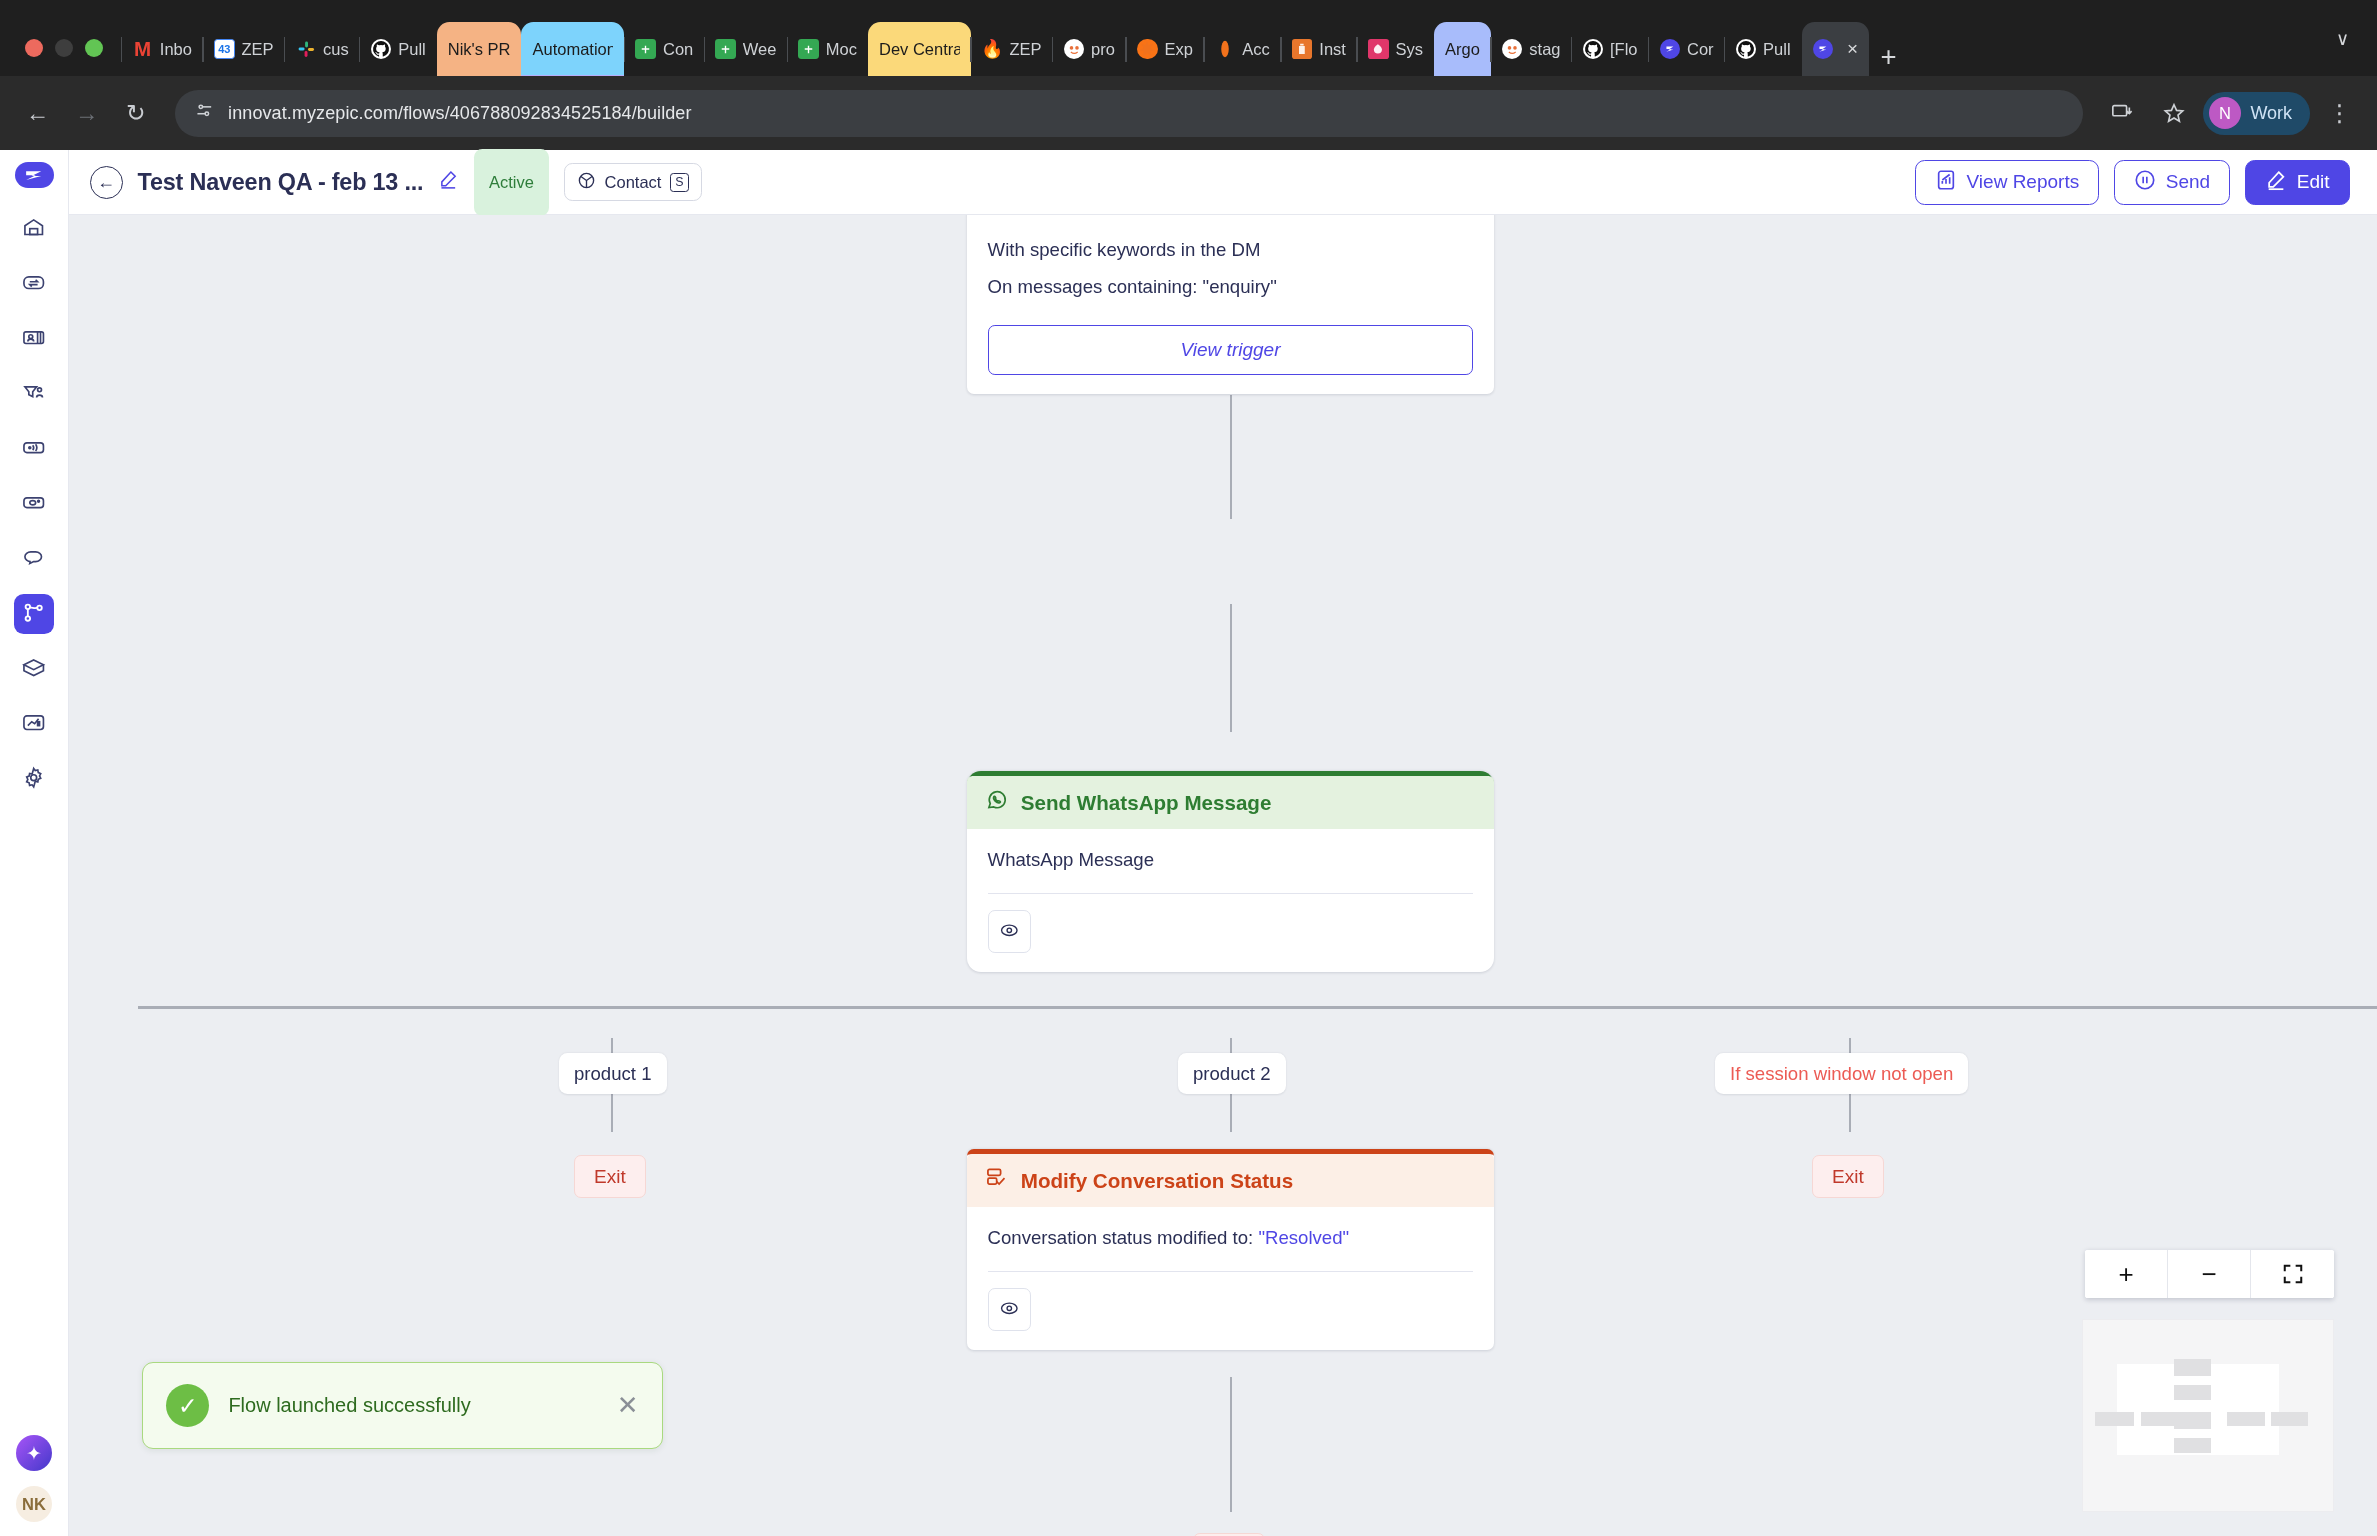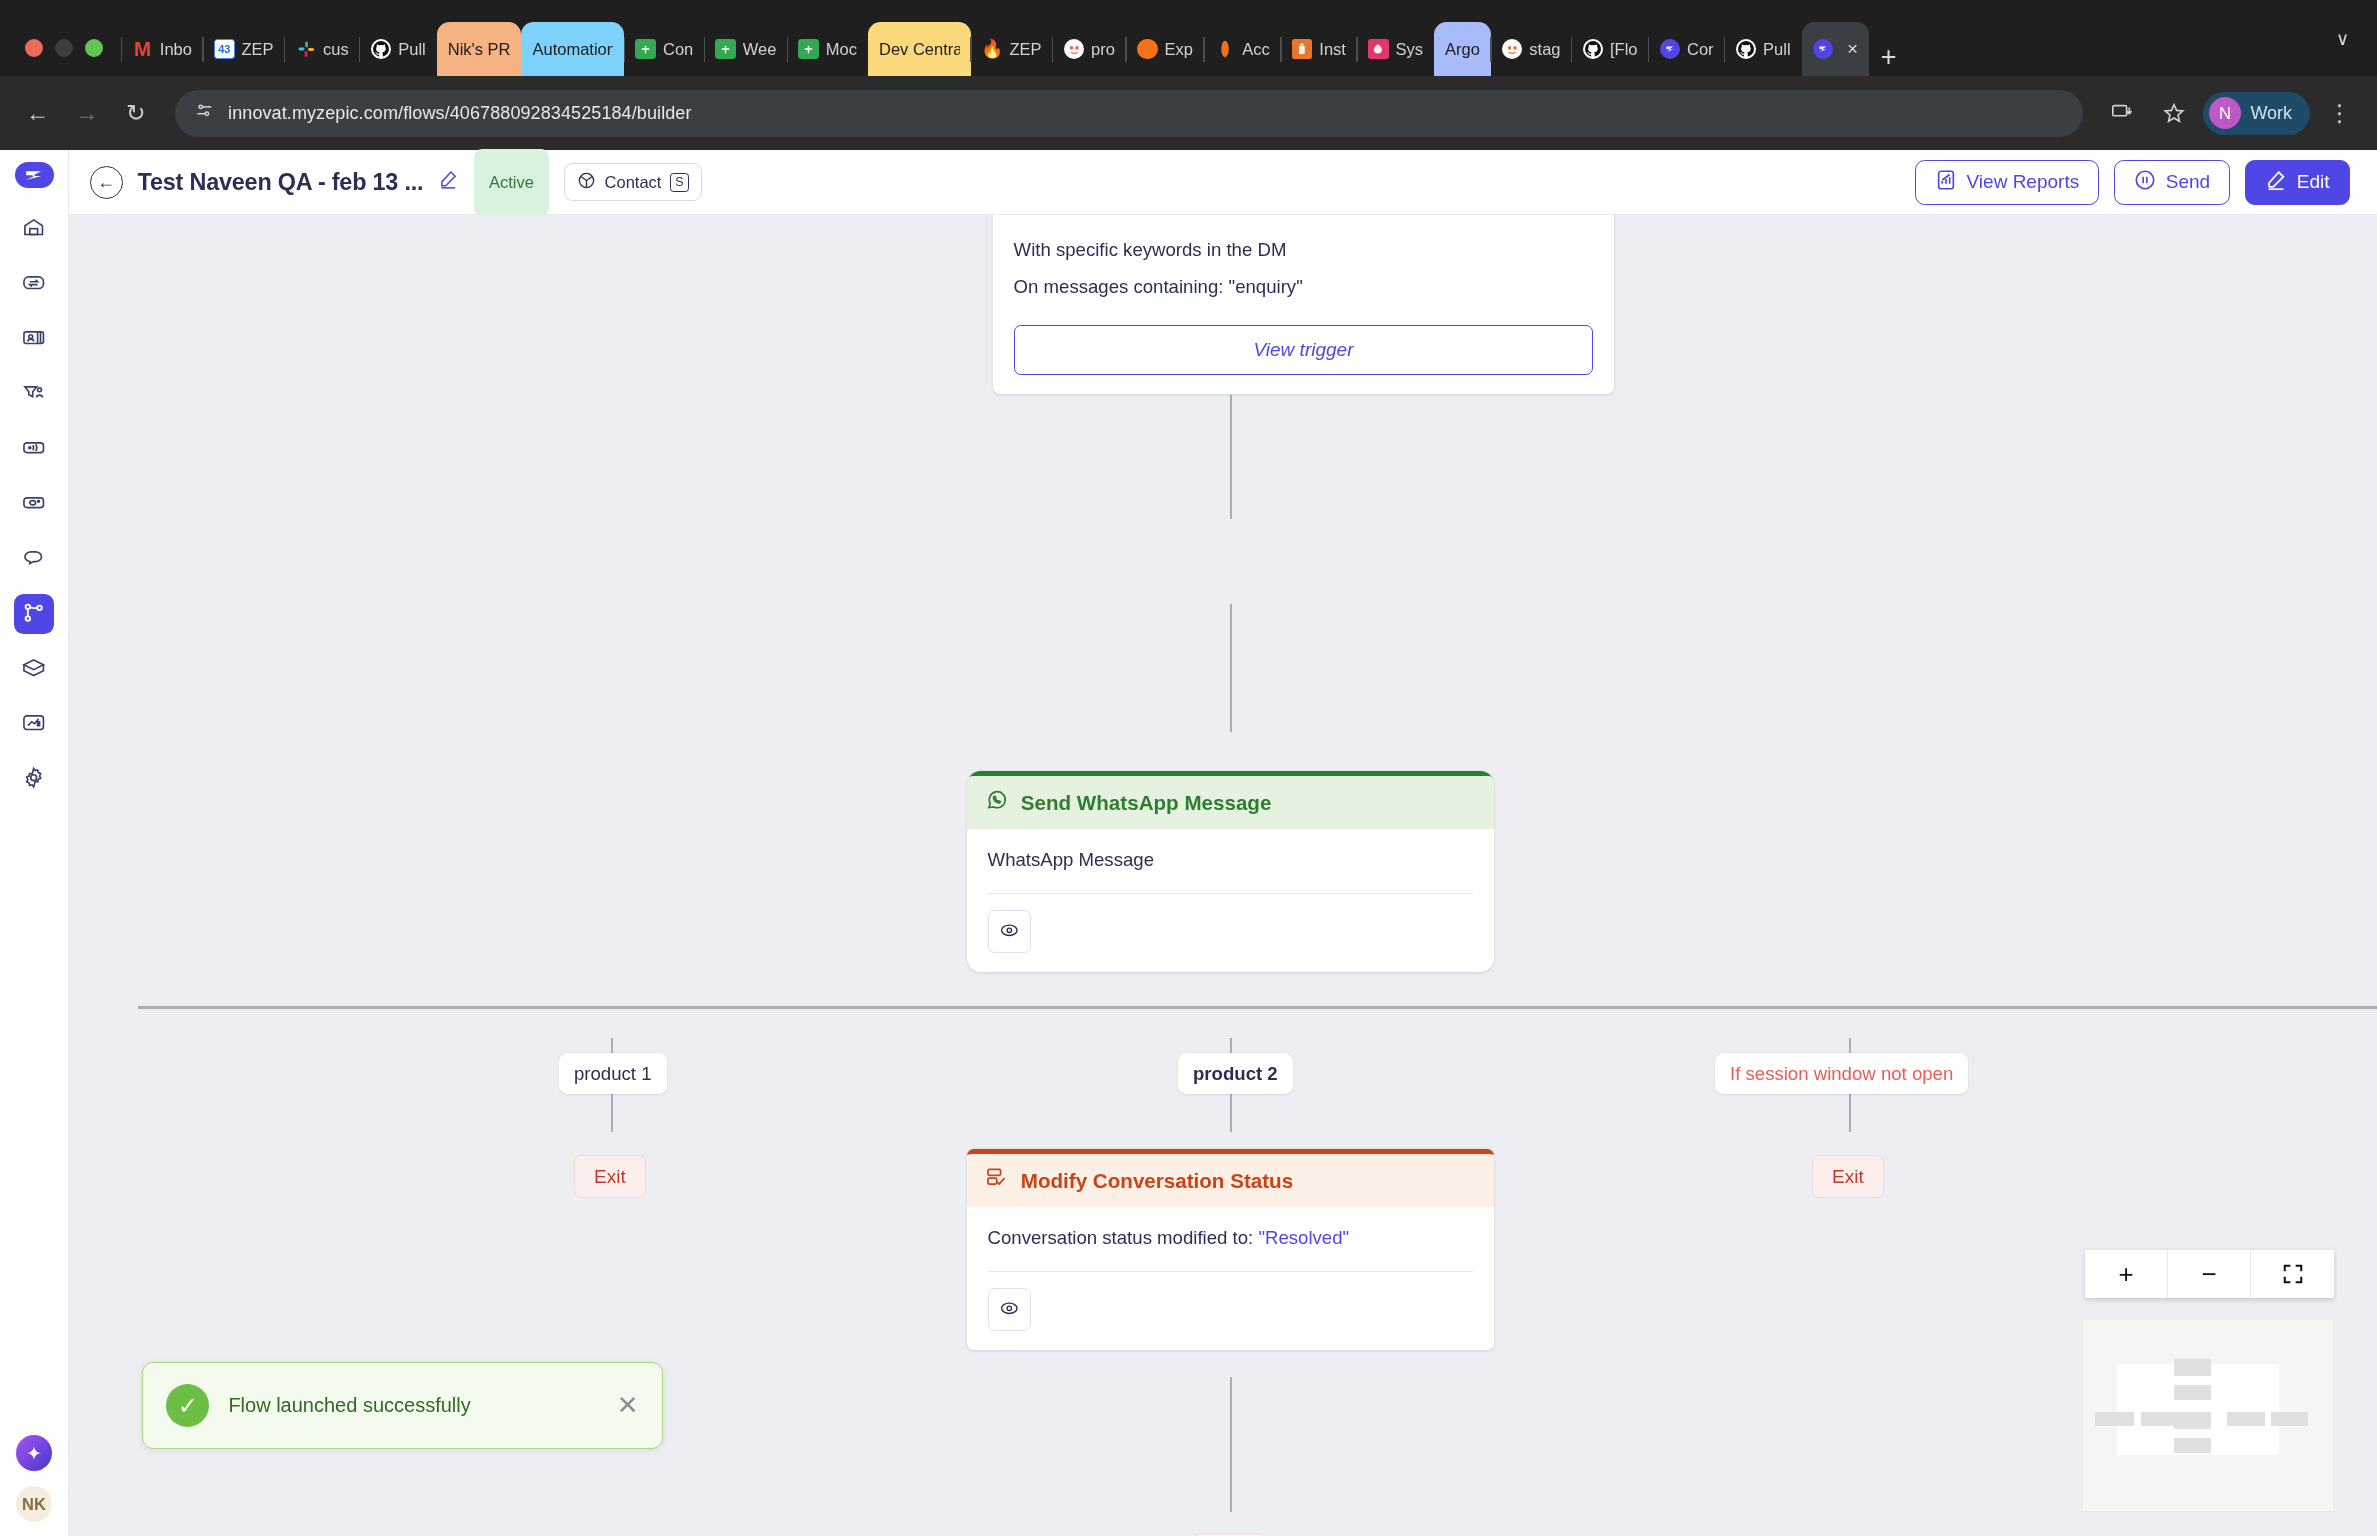--- a/index.html
+++ b/index.html
@@ -611,21 +611,21 @@
 
         <div class="edge v" style="left:1161px; top:180px; height:124px;"></div>
         <div class="edge v" style="left:1161px; top:389px; height:128px;"></div>
         <div class="edge h" style="left:69px; top:791px; width:2240px;"></div>
         <div class="edge v" style="left:542px; top:823px; height:94px;"></div>
         <div class="edge v" style="left:1161px; top:823px; height:94px;"></div>
         <div class="edge v" style="left:1780px; top:823px; height:94px;"></div>
 
         <div class="edge v" style="left:1161px; top:1162px; height:135px;"></div>
 
-        <div class="flow-node" style="left:924px; top:-41px; width:621px;">
+        <div class="flow-node" style="left:898px; top:-41px; width:527px;">
           <div class="node-body" style="padding-top:62px;">
             <div class="node-line">With specific keywords in the DM</div>
             <div class="node-line accent" style="margin-top:9.6px;">On messages containing: "enquiry"</div>
             <div class="outline-btn" style="margin-top:24px;font-style:italic;">View trigger</div>
           </div>
         </div>
 
         <div class="flow-node node-wa" style="left:898px; top:556px; width:527px;">
           <div class="node-head">
             <span>
@@ -644,21 +644,21 @@
                 <svg viewBox="0 0 24 24" fill="none" stroke="currentColor" stroke-width="1.6">
                     <ellipse cx="12" cy="12" rx="9" ry="6"></ellipse>
                     <circle cx="12" cy="12" r="2.6"></circle>
                   </svg>
               </span>
             </div>
           </div>
         </div>
 
         <div class="pill-label" style="left:490px; top:838px;">product 1</div>
-        <div class="pill-label" style="left:1109px; top:838px;font-weight:bold;">product 2</div>
+        <div class="pill-label" style="left:1109px; top:838px;">product 2</div>
         <div class="pill-label red" style="left:1646px; top:838px;">If session window not open</div>
 
         <div class="exit-node" style="left:505px; top:940px;">Exit</div>
         <div class="exit-node" style="left:1743px; top:940px;">Exit</div>
 
         <div class="exit-node" style="left:1124px; top:1318px;">Exit</div>
 
         <div class="flow-node node-mod" style="left:898px; top:934px; width:527px;">
           <div class="node-head">
             <span>

